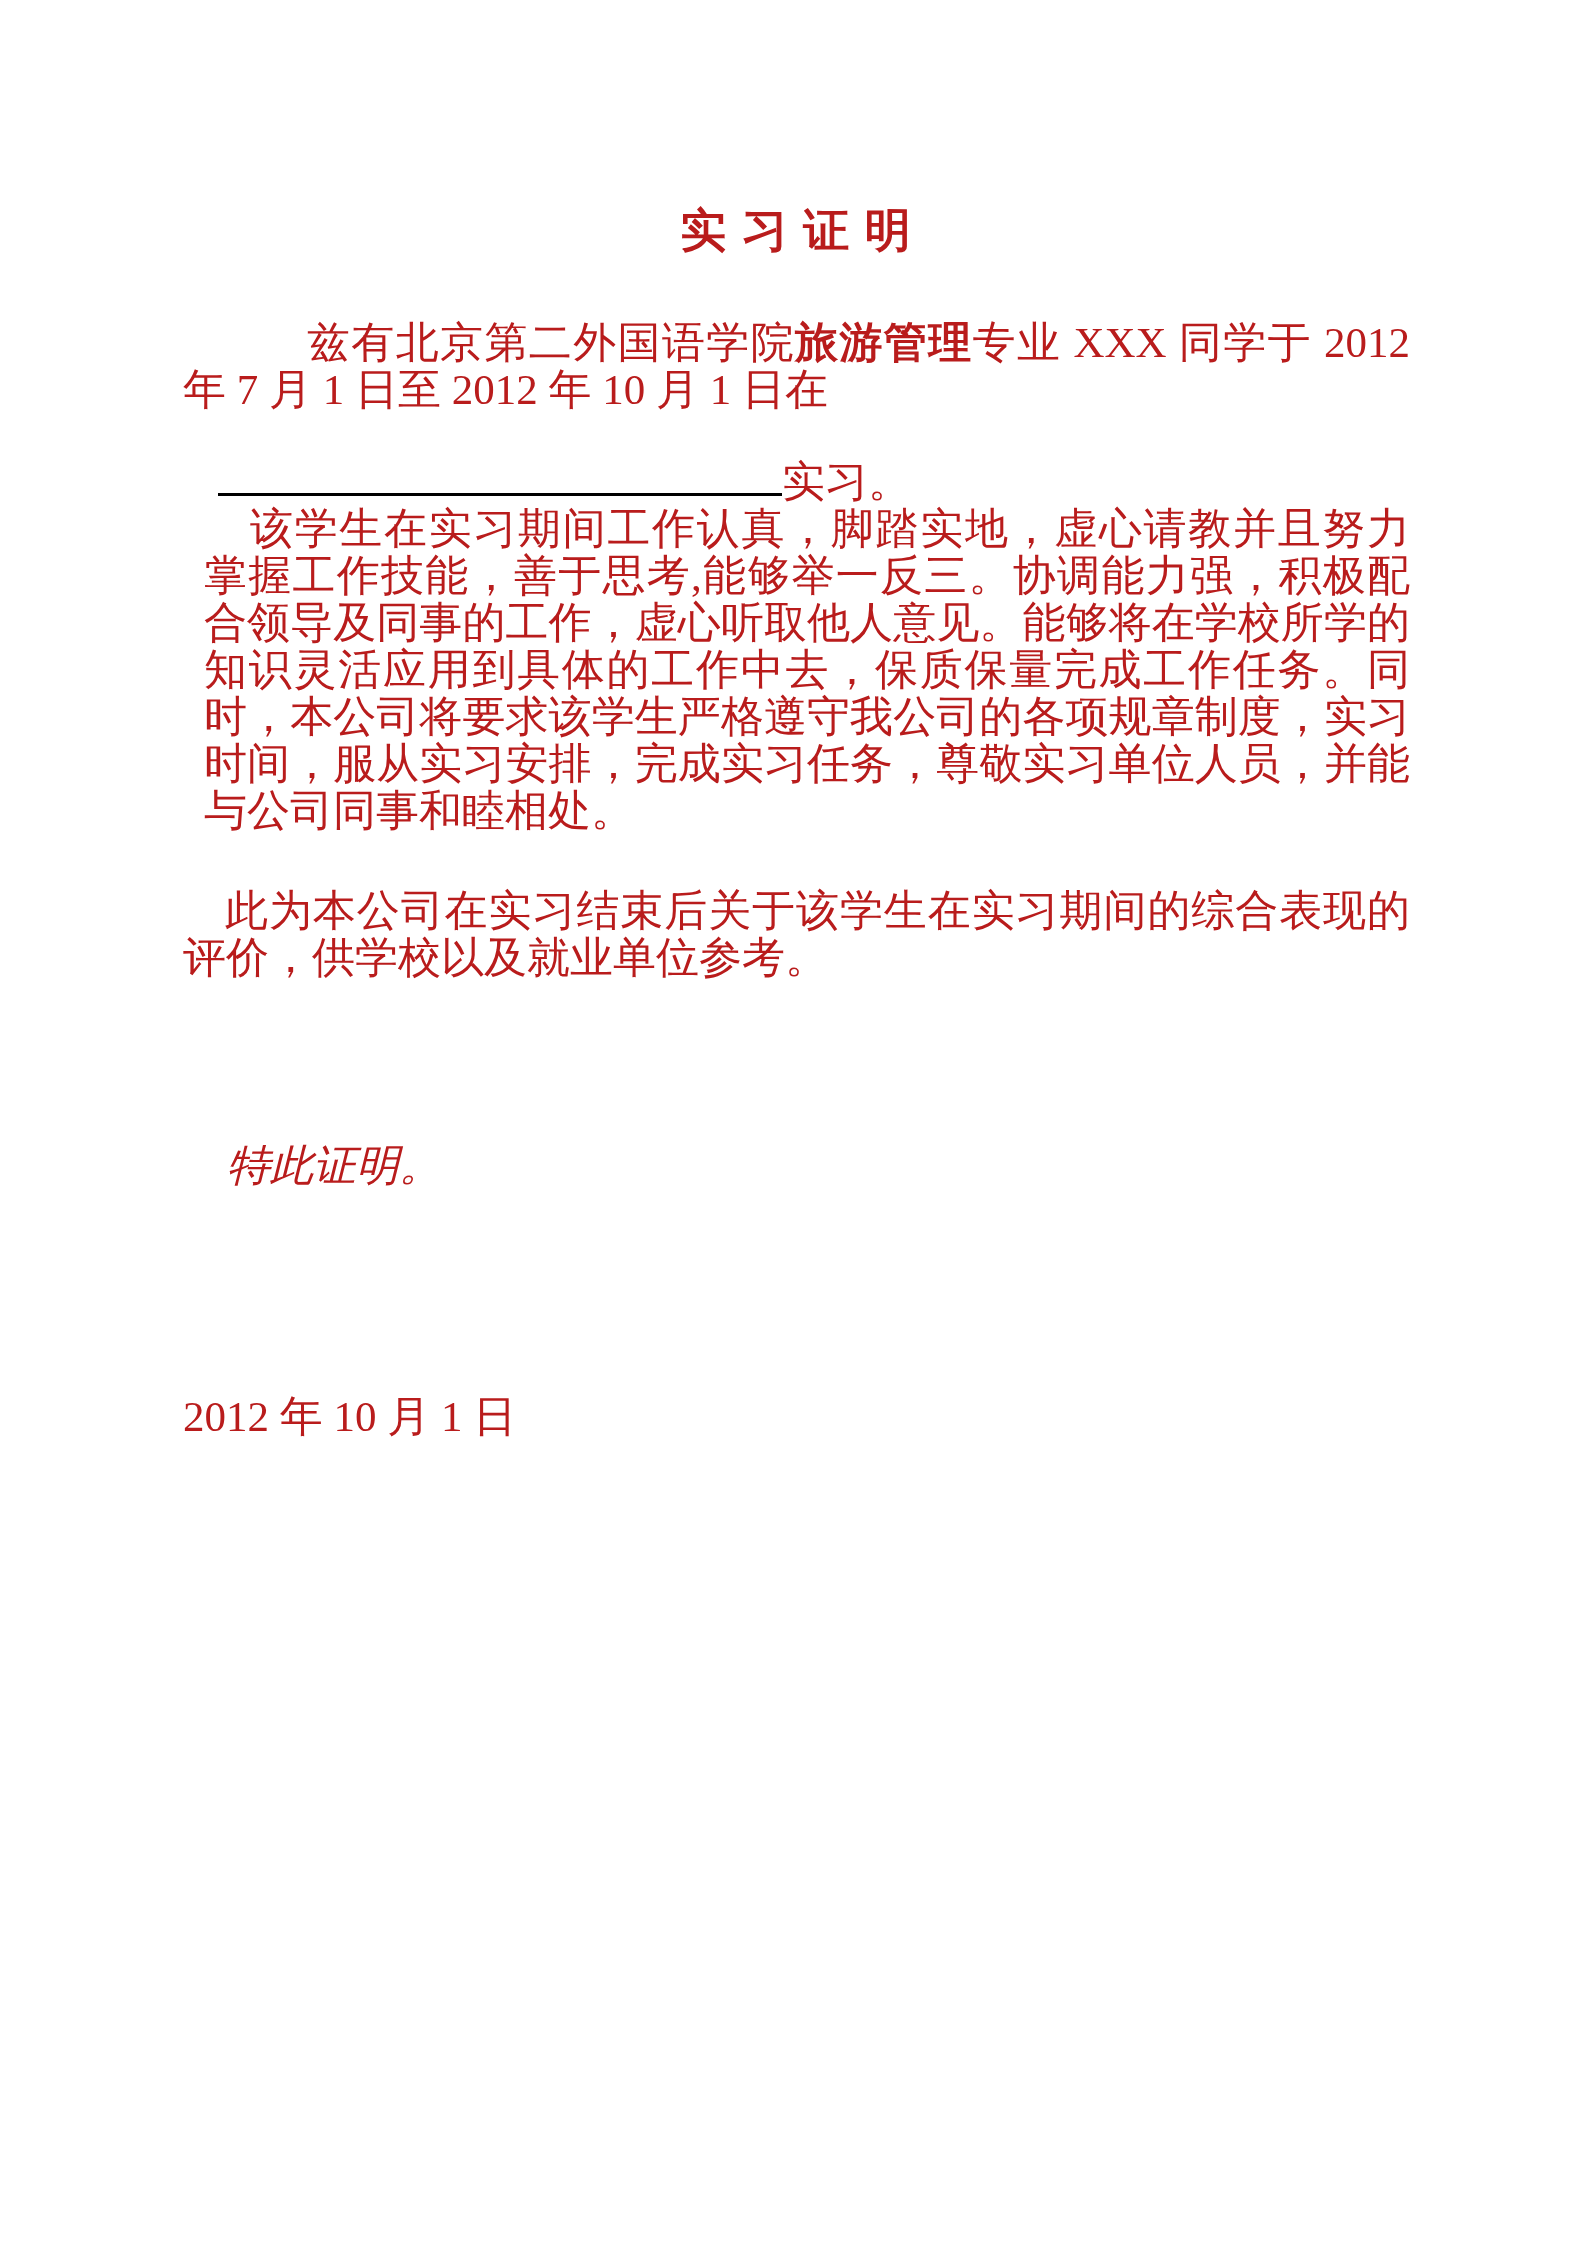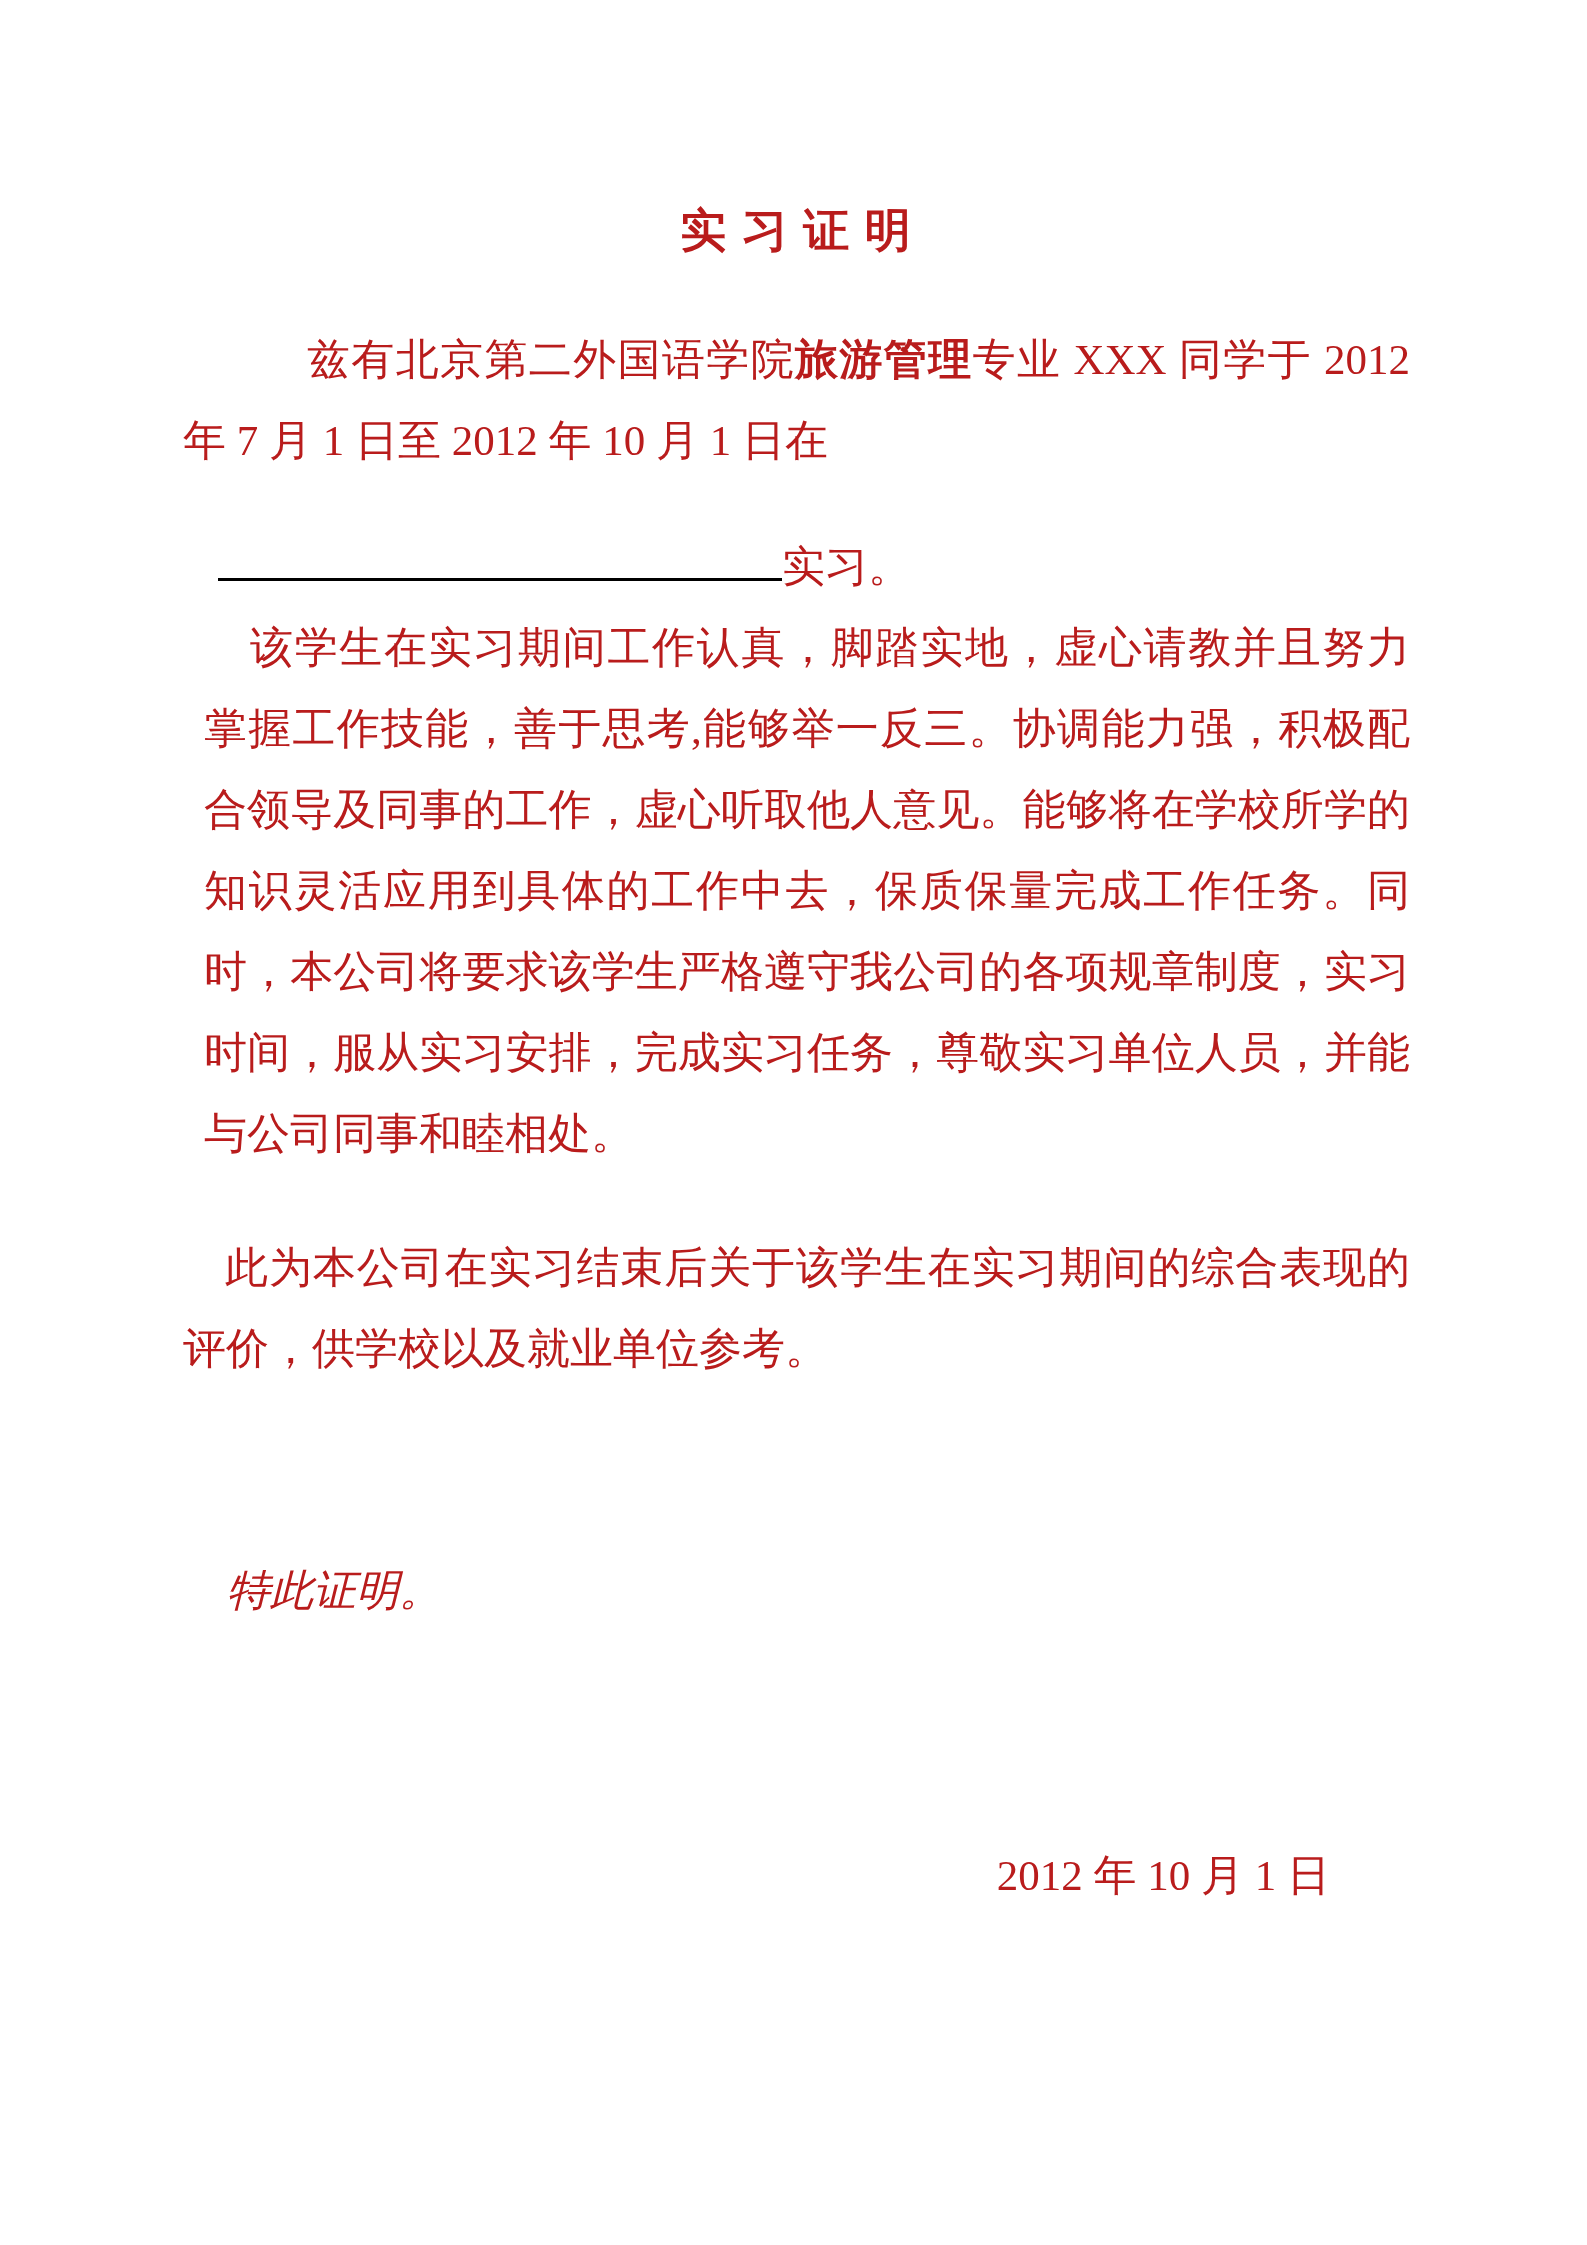--- a/index.html
+++ b/index.html
@@ -22,21 +22,21 @@
     margin: 0 0 52px 0;
     font-size: 46px;
     font-weight: bold;
     line-height: 72px;
     text-align: center;
     letter-spacing: 2px;
   }
   .para {
     margin: 0;
     font-size: 43px;
-    line-height: 81px;
+    line-height: 47px;
     text-align: justify;
   }
   .intro {
     text-indent: 124px;
   }
   .blankline {
     margin-top: 45px;
     text-align: left;
   }
   .blank {
@@ -55,21 +55,21 @@
     text-indent: 42px;
   }
   .closing-line {
     margin-top: 161px;
     text-indent: 44px;
     text-align: left;
     font-style: italic;
   }
   .date-line {
     margin-top: 204px;
-    text-align: right;
+    text-align: left;
     padding-right: 80px;
   }
   b { font-weight: bold; }
 </style>
 </head>
 <body>
 
 <div class="page">
 
   <h1 class="title">实 习 证 明</h1>

